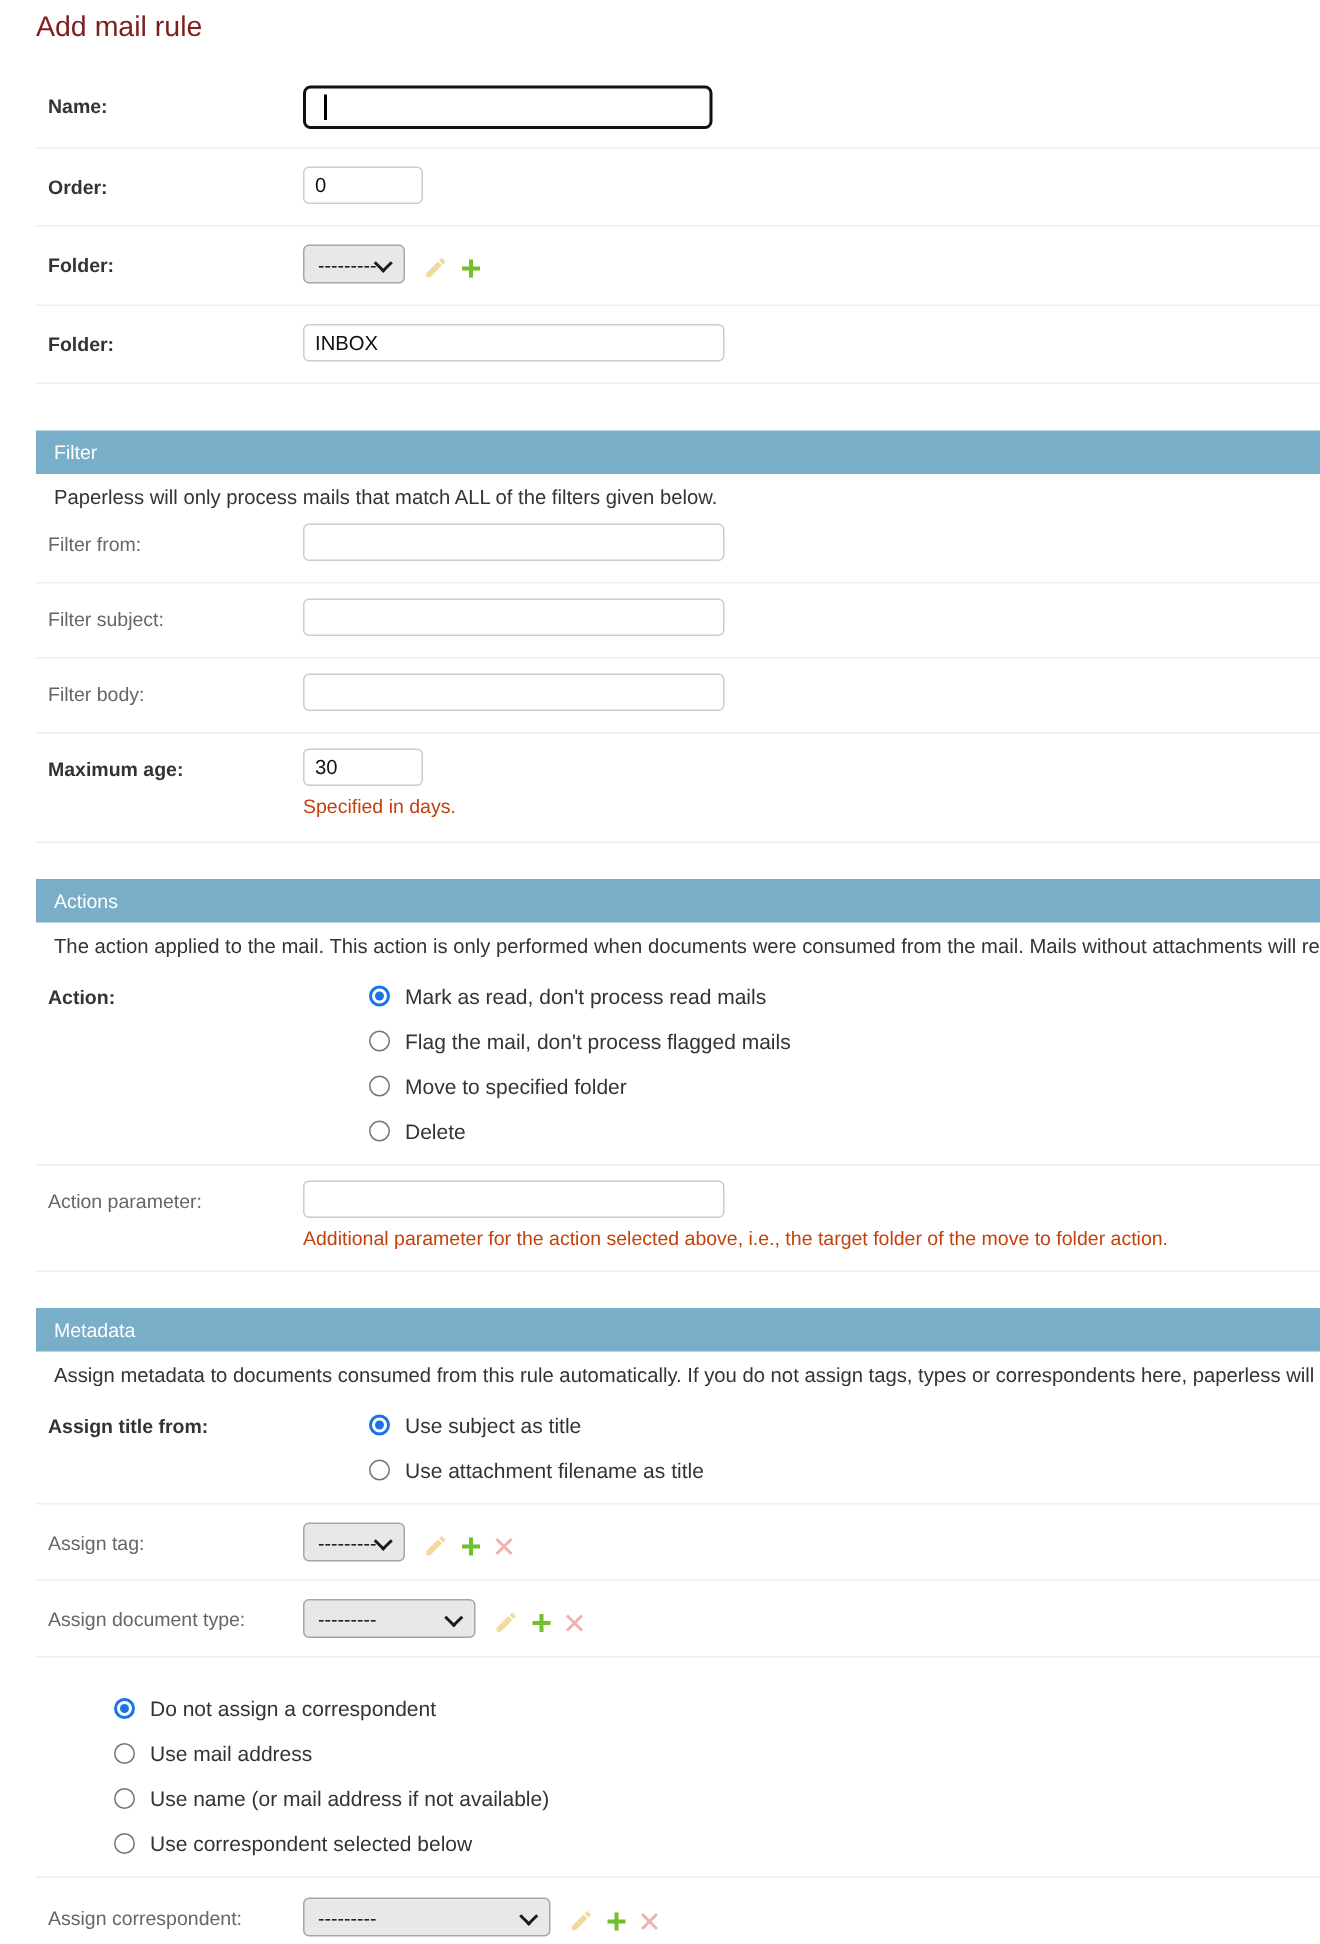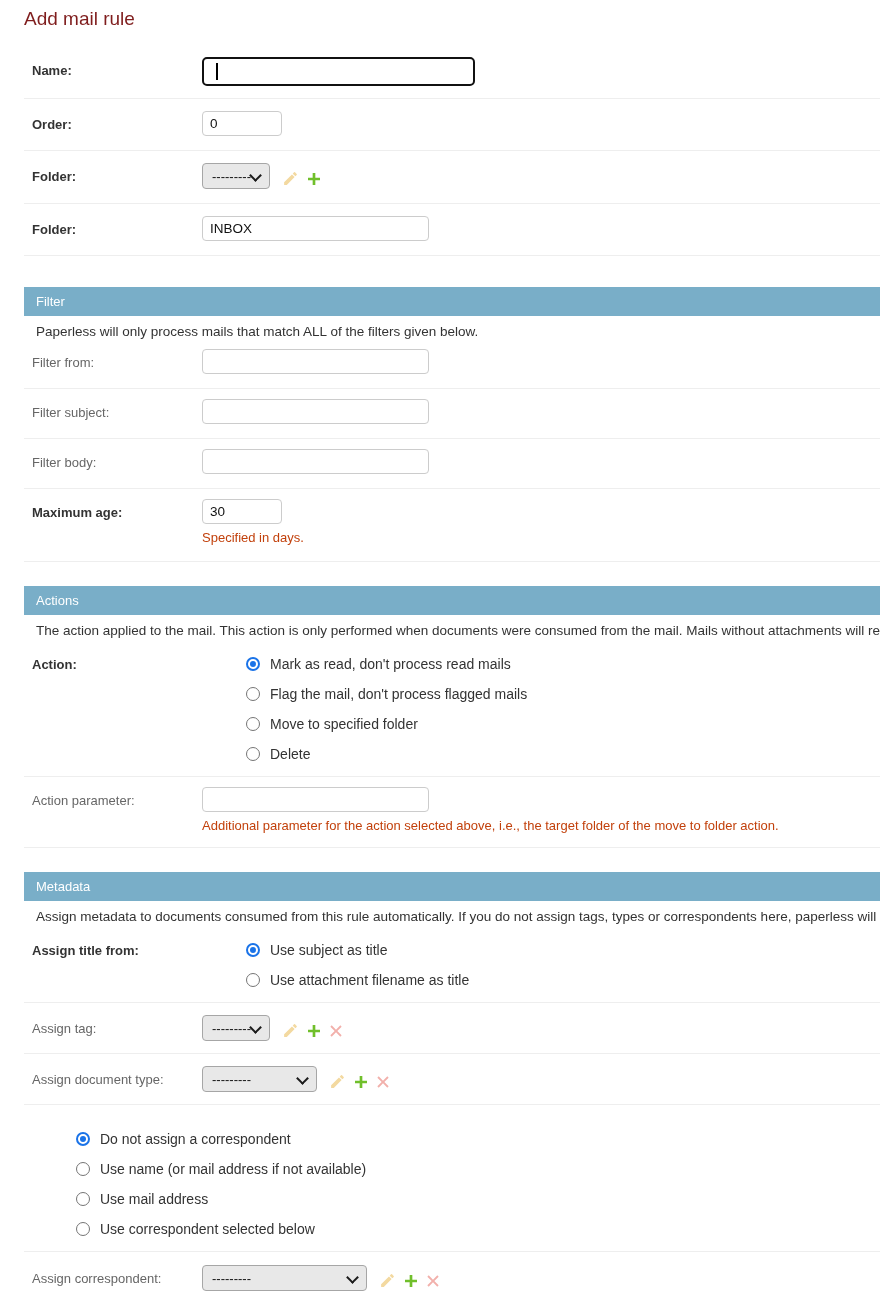--- a/index.html
+++ b/index.html
@@ -23,21 +23,21 @@
   .r-radio{padding:16px 0 0 8px;}
   .r-radio2{padding:26px 0 0 8px;}
   .r-param{padding:10px 0 14px 8px;}
   .r-sel{padding:12px 0 12px 8px;}
   .r-sel2{padding:13px 0 13px 8px;}
   .lbl{flex:none;width:170px;font-size:13px;color:#666;padding-top:5px;line-height:18px;padding-right:10px;box-sizing:border-box;}
   .lbl.req{font-weight:bold;color:#333;}
   .r-radio .lbl,.r-radio2 .lbl{padding-top:0;}
   .ctl{display:flex;flex-direction:column;}
   .ctl-line{display:flex;align-items:center;}
-  .ti{box-sizing:border-box;height:25px;width:227px;border:1px solid #ccc;border-radius:4px;
+  .ti{box-sizing:border-box;height:25px;width:281px;border:1px solid #ccc;border-radius:4px;
     background:#fff;font-size:13.5px;color:#111;padding:0 7px;display:flex;align-items:center;}
   .ti.small{width:80px;}
   .ti.focused{border:2px solid #111;border-radius:5px;height:29px;width:273px;}
   .caret{width:2px;height:17px;background:#000;margin-left:5px;}
   .sel{box-sizing:border-box;height:26px;background:#e8e8e8;border:1px solid #a6a6a6;border-radius:4px;
     display:flex;align-items:center;padding:0 24px 0 9px;font-size:13px;color:#111;
     position:relative;overflow:hidden;white-space:nowrap;}
   .sel.w1{width:68px;}
   .sel.w2{width:115px;}
   .sel.w3{width:165px;}
@@ -257,25 +257,25 @@
   </div>
 
   <div class="row r-radio2">
     <div class="ctl">
       <div class="rl">
         <span class="ro on"></span>
         <span class="rtext">Do not assign a correspondent</span>
       </div>
       <div class="rl">
         <span class="ro"></span>
+        <span class="rtext">Use mail address</span>
+      </div>
+      <div class="rl">
+        <span class="ro"></span>
         <span class="rtext">Use name (or mail address if not available)</span>
-      </div>
-      <div class="rl">
-        <span class="ro"></span>
-        <span class="rtext">Use mail address</span>
       </div>
       <div class="rl">
         <span class="ro"></span>
         <span class="rtext">Use correspondent selected below</span>
       </div>
     </div>
   </div>
 
   <div class="row r-sel2">
     <div class="lbl">Assign correspondent:</div>

